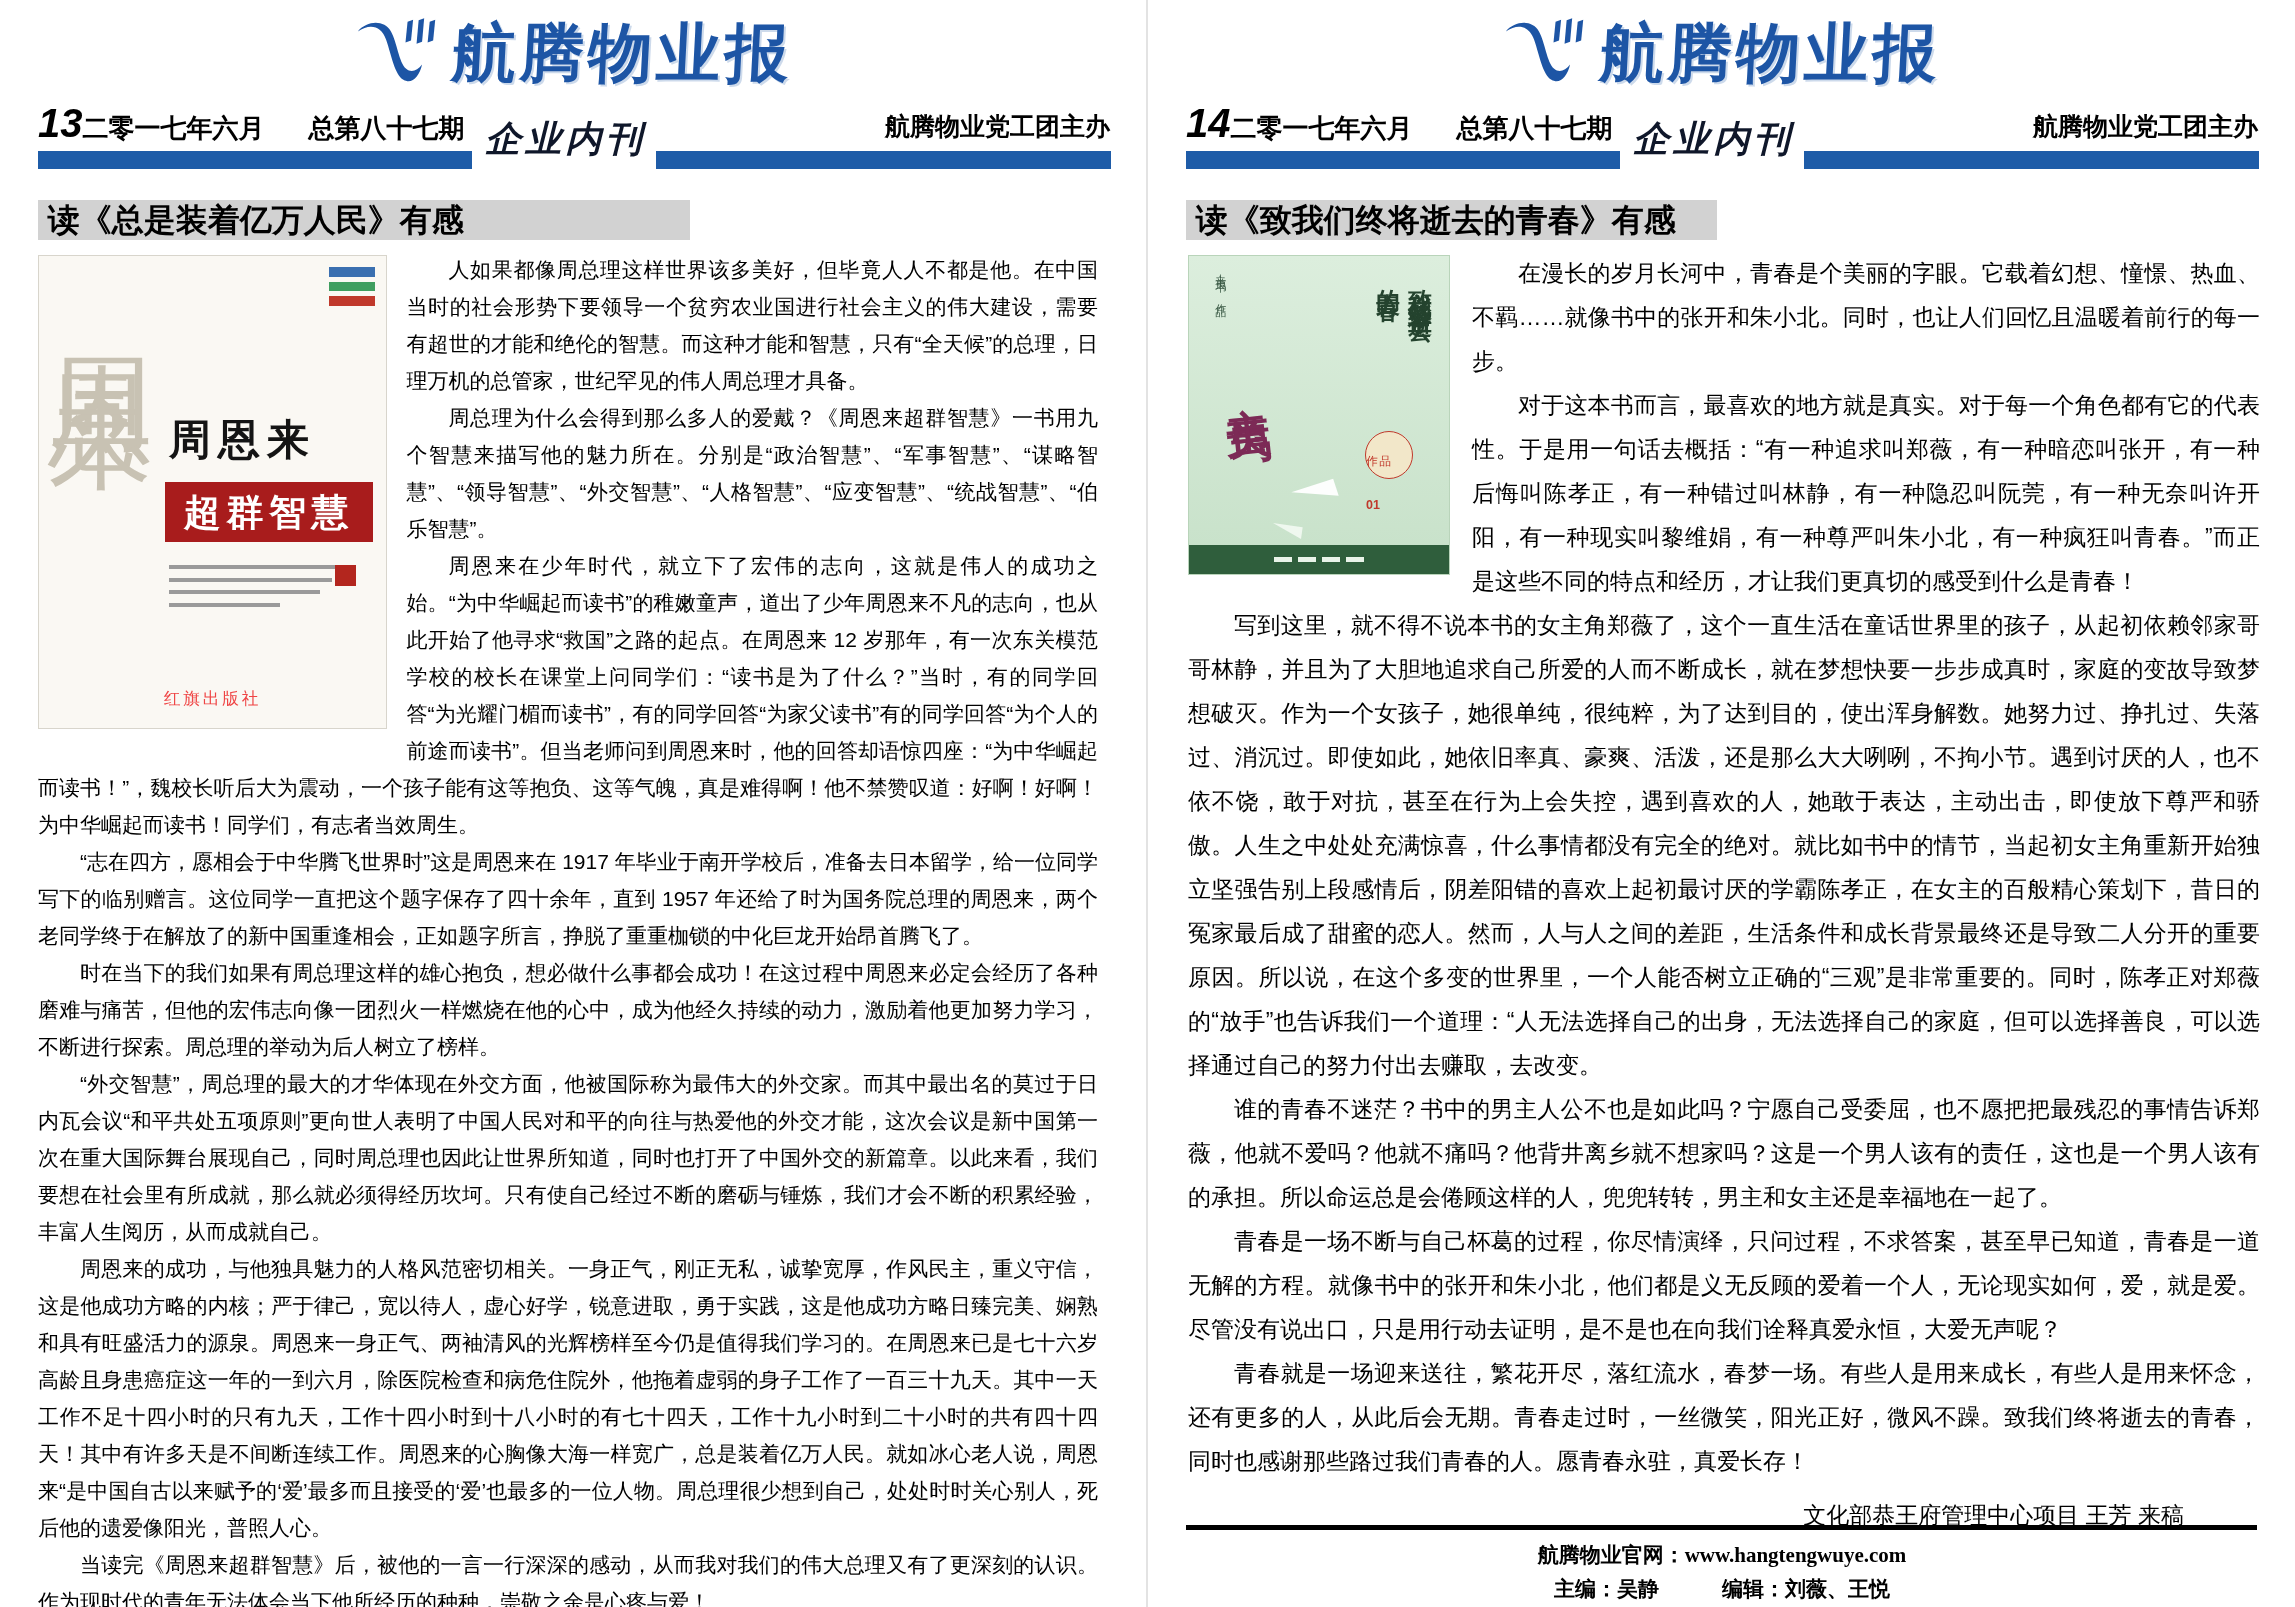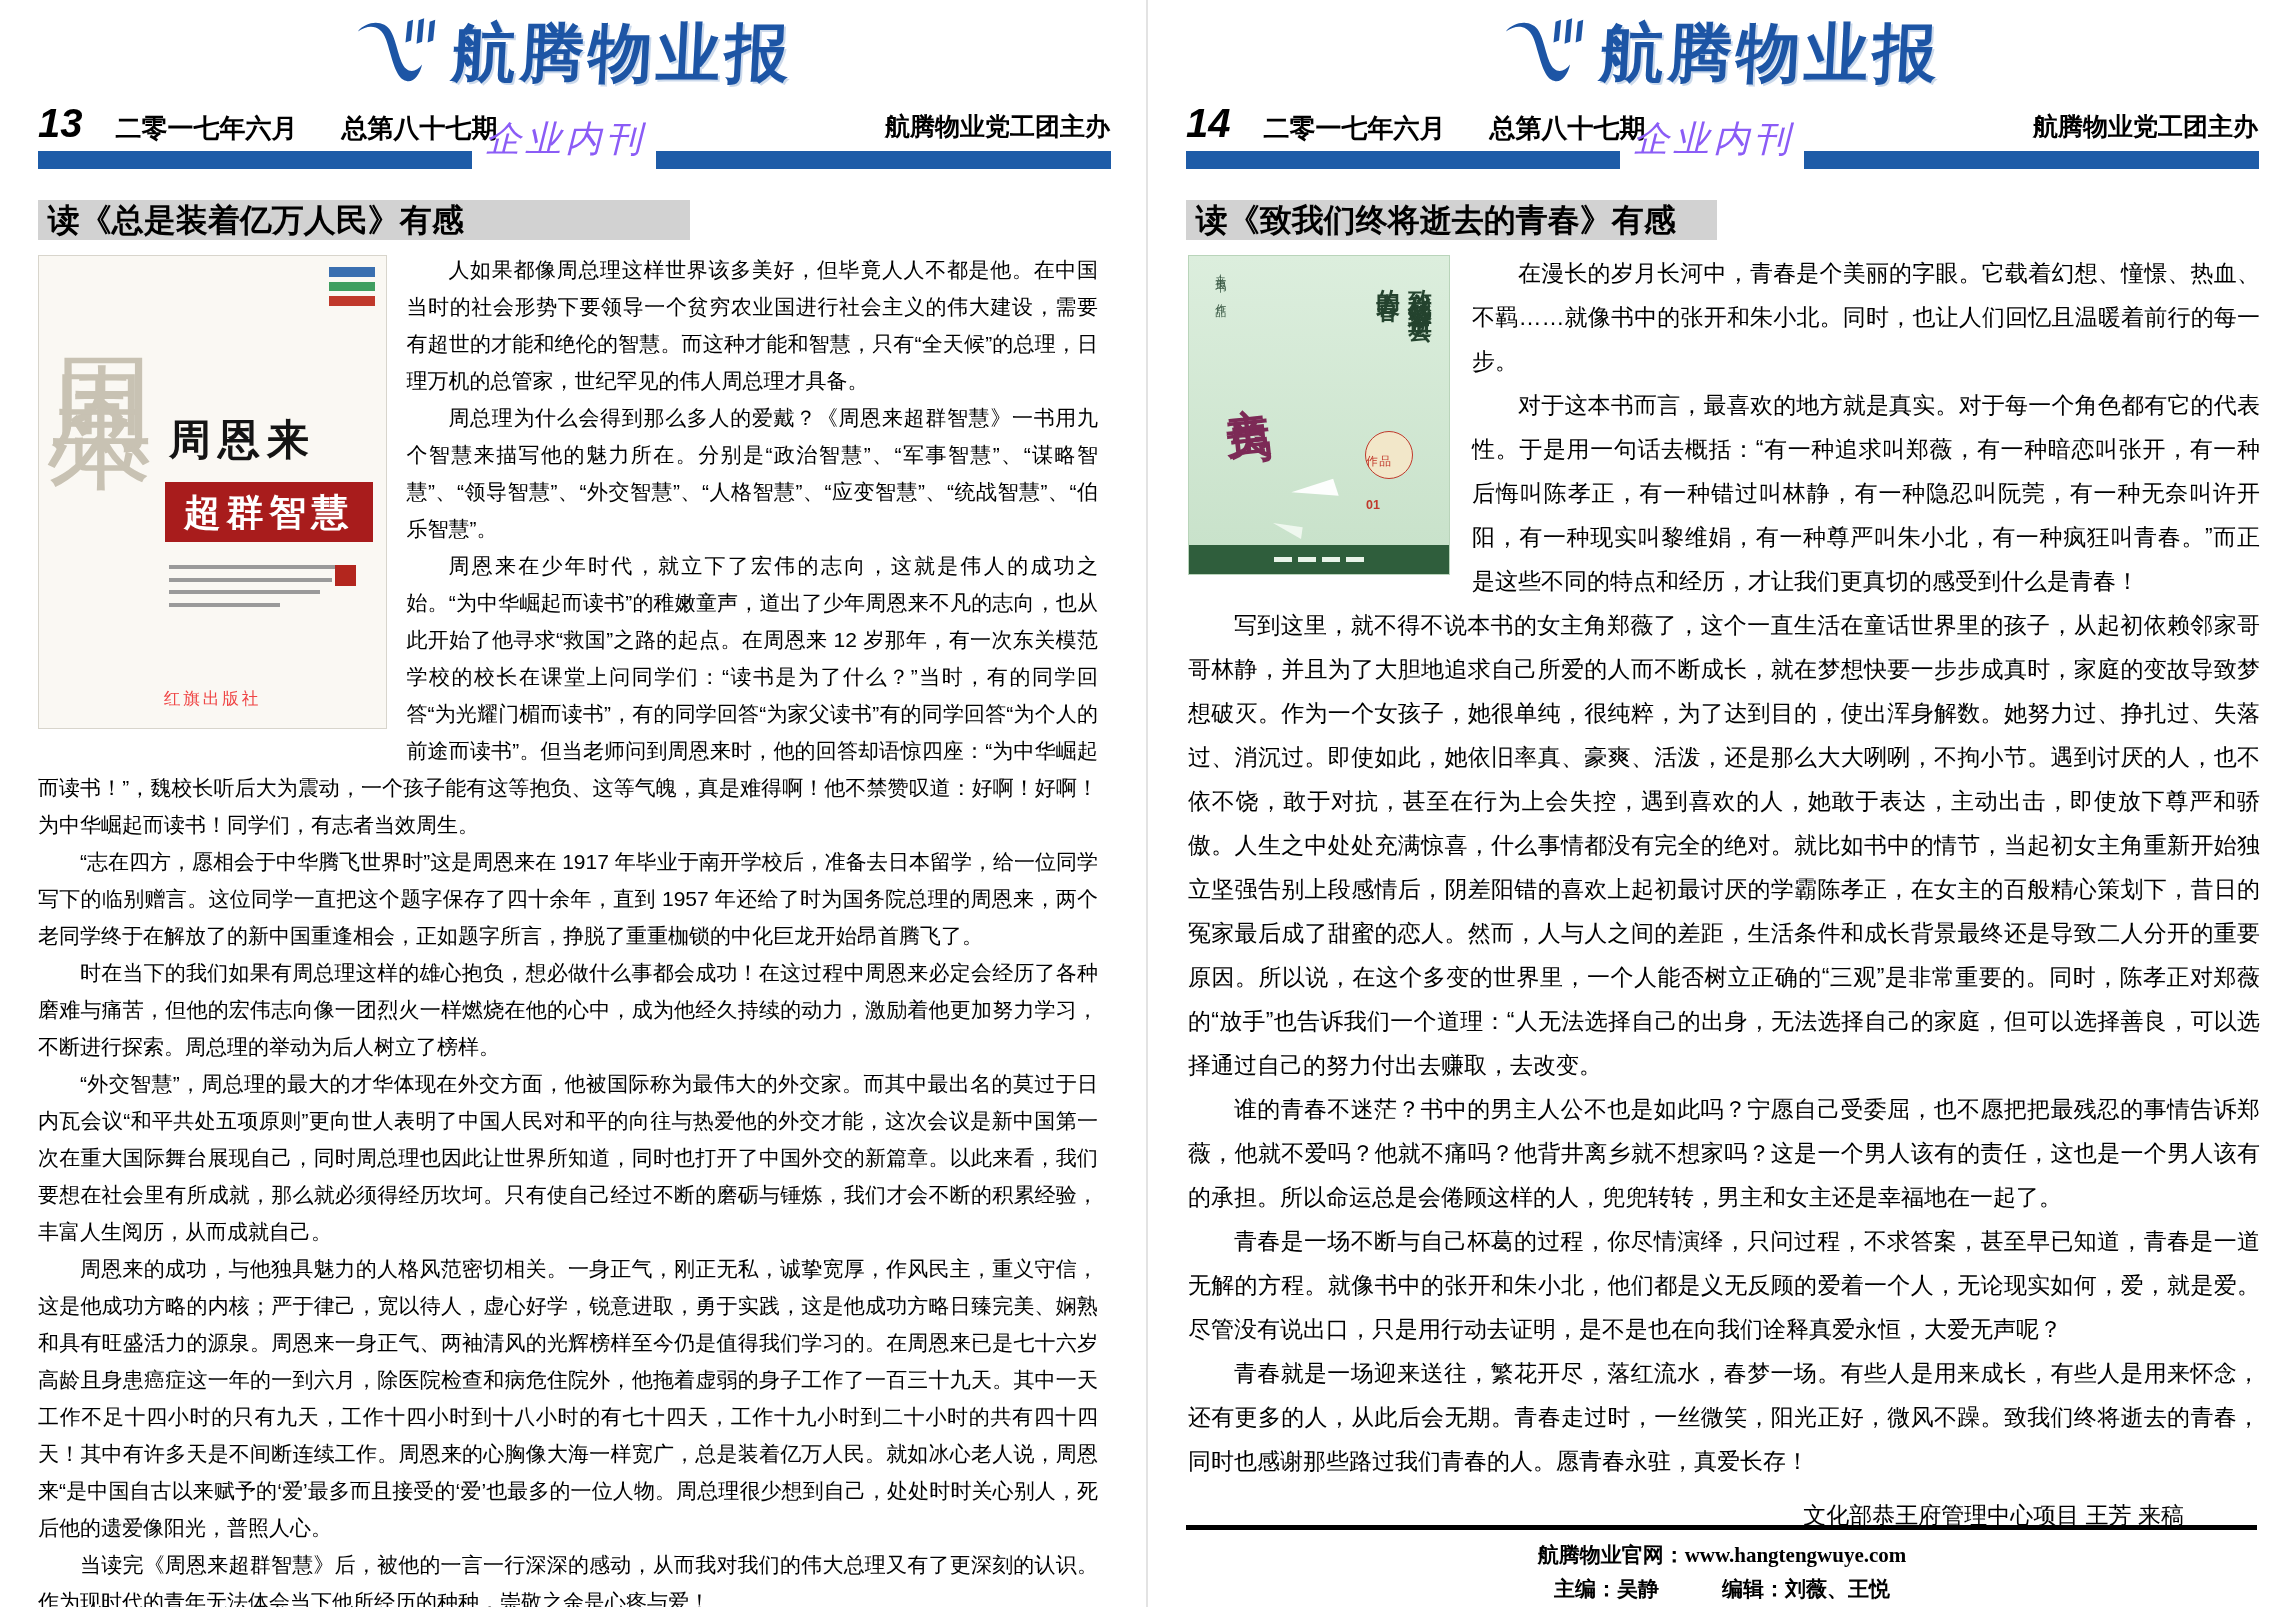--- a/index.html
+++ b/index.html
@@ -17,30 +17,30 @@
     display:flex;justify-content:center;align-items:center;gap:14px;}
   .logo-text{
     font-family:"Liberation Serif",serif;font-weight:bold;font-size:64px;
     color:#1d55a5;letter-spacing:4.2px;line-height:1;
     text-shadow:2.1px 2.1px 0 rgba(29,85,165,.22);
     transform:skewX(-3deg);
   }
   .meta-row{position:absolute;top:103px;left:38px;display:flex;align-items:baseline;}
   .page-no{font-size:40px;font-weight:bold;font-style:italic;line-height:1;}
   .date-txt,.issue-txt{font-size:26px;font-weight:bold;font-family:"Liberation Serif",serif;}
-  .date-txt{margin-left:33px;}
+  .date-txt{}
   .issue-txt{margin-left:44px;}
   .org-line{position:absolute;top:110px;right:38px;font-size:25px;font-weight:bold;
     font-family:Liberation Mono, monospace;}
   .bar{position:absolute;top:151px;height:18px;background:#1e5ca8;}
   .bar-left{left:38px;width:434px;}
   .bar-right{left:656px;width:455px;}
   .journal-subtitle{
     position:absolute;top:119px;left:479px;width:173px;text-align:center;
-    font-size:36px;font-weight:normal;font-style:italic;color:#8b5cf6;
+    font-size:36px;font-weight:bold;font-style:italic;color:#0f172a;
     letter-spacing:4.2px;line-height:1.1;
   }
 
   
   .title-bar{position:absolute;top:200px;left:38px;background:#d2d2d2;
     font-size:32px;font-weight:bold;line-height:40px;padding:0 9.7px;
     white-space:nowrap;overflow:hidden;}
   #page-13 .title-bar{width:633px;}
   #page-14 .title-bar{width:512px;}
 

